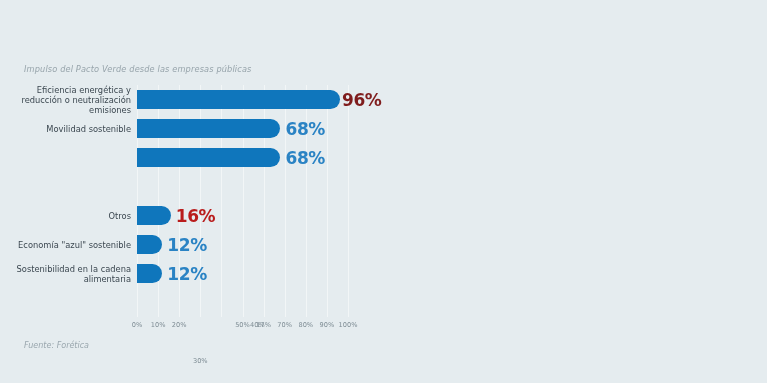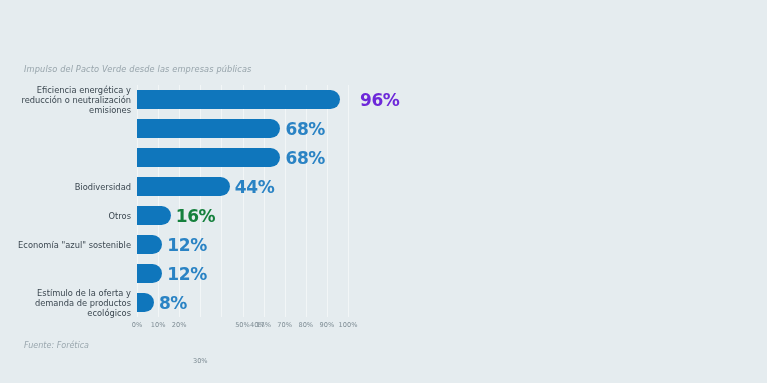--- a/index.html
+++ b/index.html
@@ -109,53 +109,45 @@
           <div class="gridline" style="left: 126.6px;"></div>
           <div class="gridline" style="left: 147.7px;"></div>
           <div class="gridline" style="left: 168.8px;"></div>
           <div class="gridline" style="left: 189.9px;"></div>
           <div class="gridline" style="left: 211px;"></div>
         </div>
       <div class="rows" id="rows-left">
           <div class="row" style="top: 5px; height: 19px;">
             <div class="cat">Eficiencia energética y reducción o neutralización emisiones</div>
             <div class="bar" style="width: 202.56px; background: rgb(15, 118, 188);"></div>
-            <div class="value" style="left: 223px; color: #6d28d9;">96%</div>
+            <div class="value" style="left: 205px; color: #7f1d1d;">96%</div>
           </div>
           <div class="row" style="top: 34px; height: 19px;">
+            <div class="cat">Movilidad sostenible</div>
             <div class="bar" style="width: 143.48px; background: rgb(15, 118, 188);"></div>
             <div class="value" style="left: 148.48px; color: rgb(42, 131, 196);">68%</div>
           </div>
           <div class="row" style="top: 63px; height: 19px;">
             <div class="bar" style="width: 143.48px; background: rgb(15, 118, 188);"></div>
             <div class="value" style="left: 148.48px; color: rgb(42, 131, 196);">68%</div>
           </div>
-          <div class="row" style="top: 92px; height: 19px;">
-            <div class="cat">Biodiversidad</div>
-            <div class="bar" style="width: 92.84px; background: rgb(15, 118, 188);"></div>
-            <div class="value" style="left: 97.84px; color: rgb(42, 131, 196);">44%</div>
-          </div>
           <div class="row" style="top: 121px; height: 19px;">
             <div class="cat">Otros</div>
             <div class="bar" style="width: 33.76px; background: rgb(15, 118, 188);"></div>
-            <div class="value" style="left: 38.76px; color: #15803d;">16%</div>
+            <div class="value" style="left: 38.76px; color: #b91c1c;">16%</div>
           </div>
           <div class="row" style="top: 150px; height: 19px;">
             <div class="cat">Economía "azul" sostenible</div>
             <div class="bar" style="width: 25.32px; background: rgb(15, 118, 188);"></div>
             <div class="value" style="left: 30.32px; color: rgb(42, 131, 196);">12%</div>
           </div>
           <div class="row" style="top: 179px; height: 19px;">
+            <div class="cat">Sostenibilidad en la cadena alimentaria</div>
             <div class="bar" style="width: 25.32px; background: rgb(15, 118, 188);"></div>
             <div class="value" style="left: 30.32px; color: rgb(42, 131, 196);">12%</div>
-          </div>
-          <div class="row" style="top: 208px; height: 19px;">
-            <div class="cat">Estímulo de la oferta y demanda de productos ecológicos</div>
-            <div class="bar" style="width: 16.88px; background: rgb(15, 118, 188);"></div>
-            <div class="value" style="left: 21.88px; color: rgb(42, 131, 196);">8%</div>
           </div>
         </div>
       <div class="axis" id="axis-left">
           <div class="tick" style="left: 0px;">0%</div>
           <div class="tick" style="left: 21.1px;">10%</div>
           <div class="tick" style="left: 42.2px;">20%</div>
           <div class="tick" style="left: 63.3px; margin-top: 36px;">30%</div>
           <div class="tick" style="left: 84.4px; margin-left: 36px;">40%</div>
           <div class="tick" style="left: 105.5px;">50%</div>
           <div class="tick" style="left: 126.6px;">17%</div>

